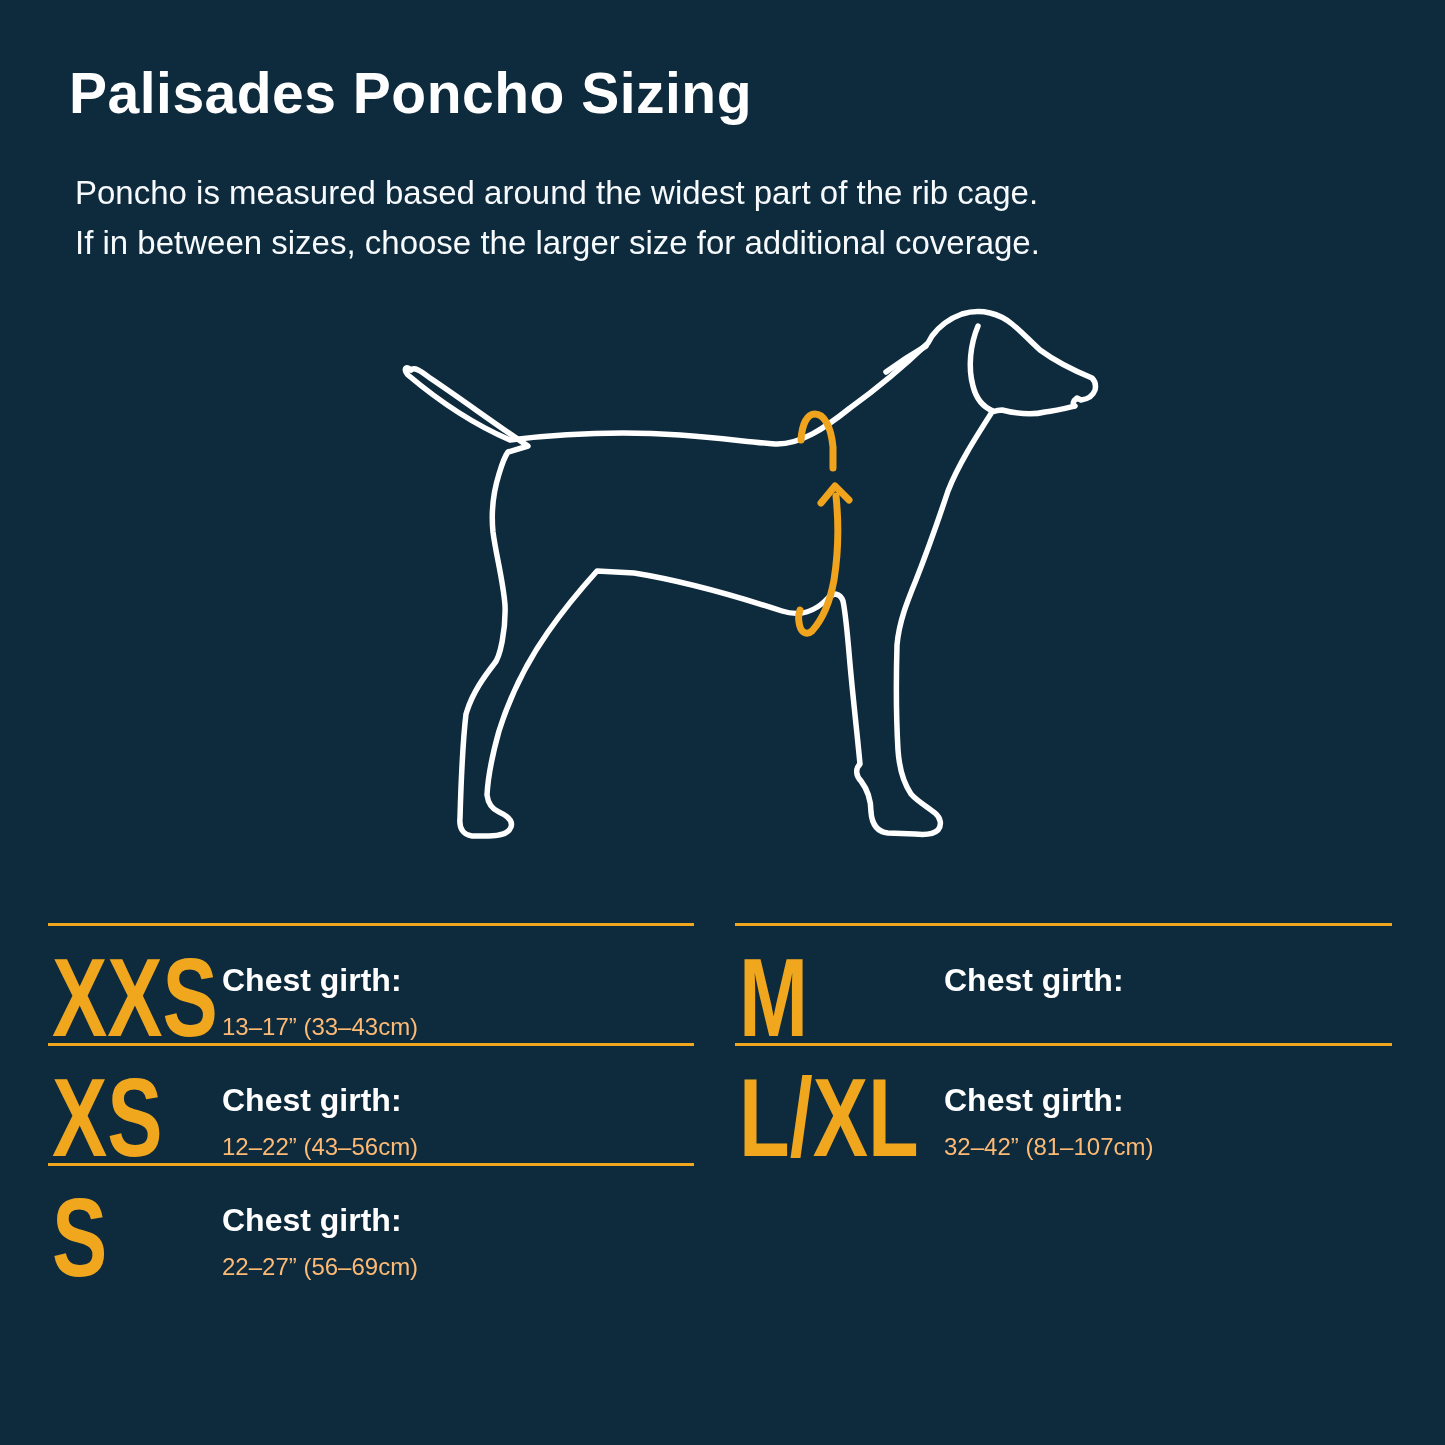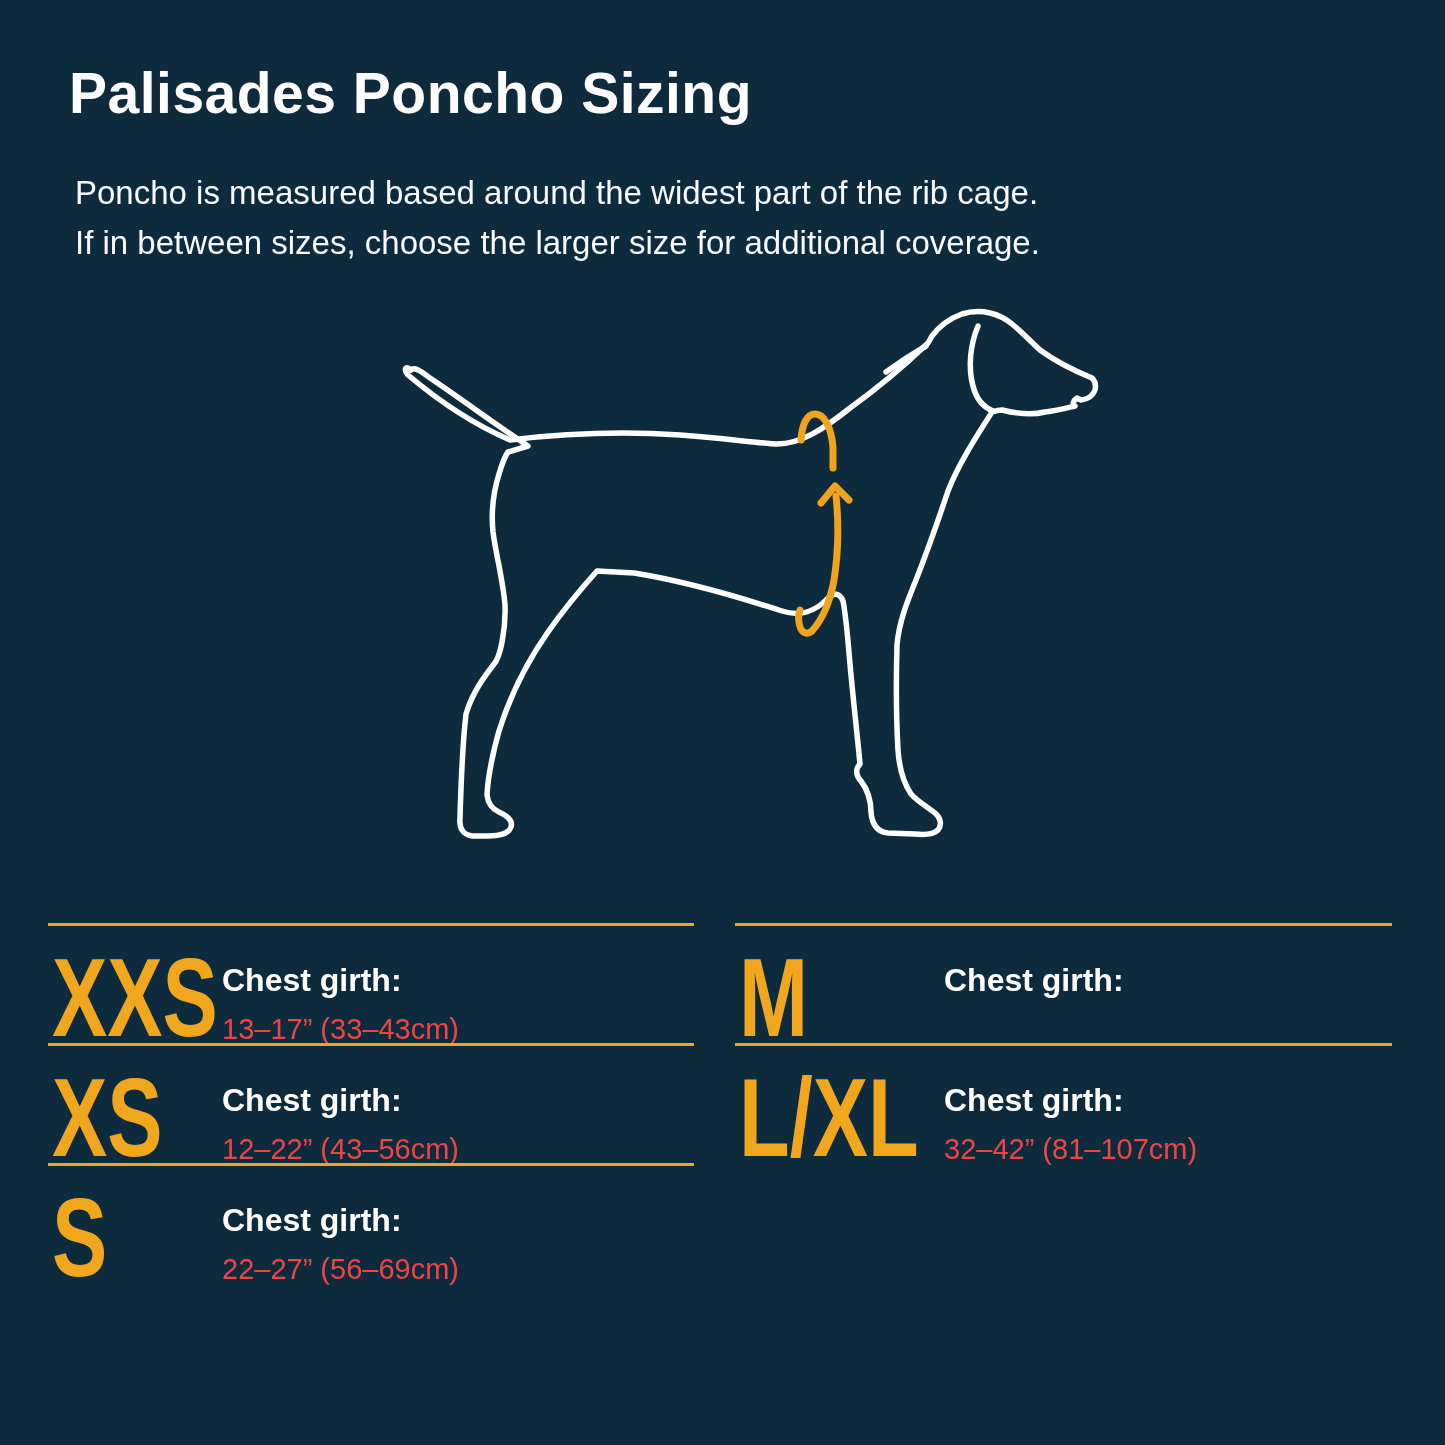--- a/index.html
+++ b/index.html
@@ -64,23 +64,23 @@
     position:absolute;
     left:174px; top:36px;
   }
   .size-col.right .size-info{ left:209px; }
   .chest-label{
     font-size:32px;
     font-weight:700;
     margin-bottom:14px;
   }
   .chest-range{
-    font-size:29px;
+    font-size:24px;
     font-weight:400;
-    color:#ef4444;
+    color:#fdba74;
   }
 </style>
 </head>
 <body>
 
 <h1 class="page-title">Palisades Poncho Sizing</h1>
 
 <div class="intro">
   <div>Poncho is measured based around the widest part of the rib cage.</div>
   <div>If in between sizes, choose the larger size for additional coverage.</div>

